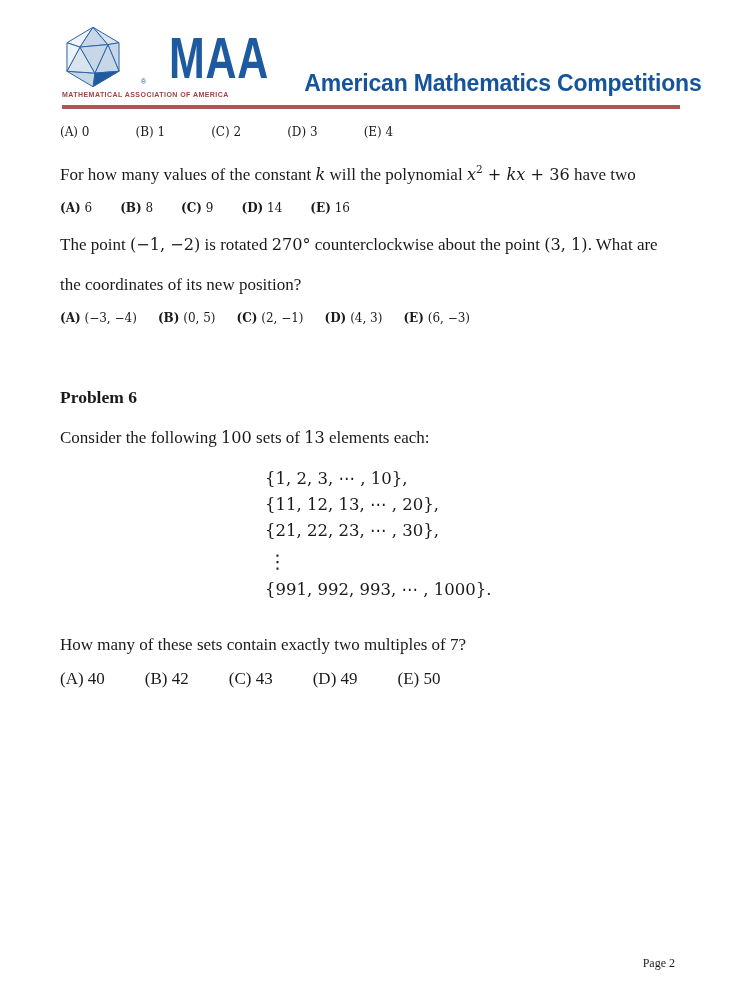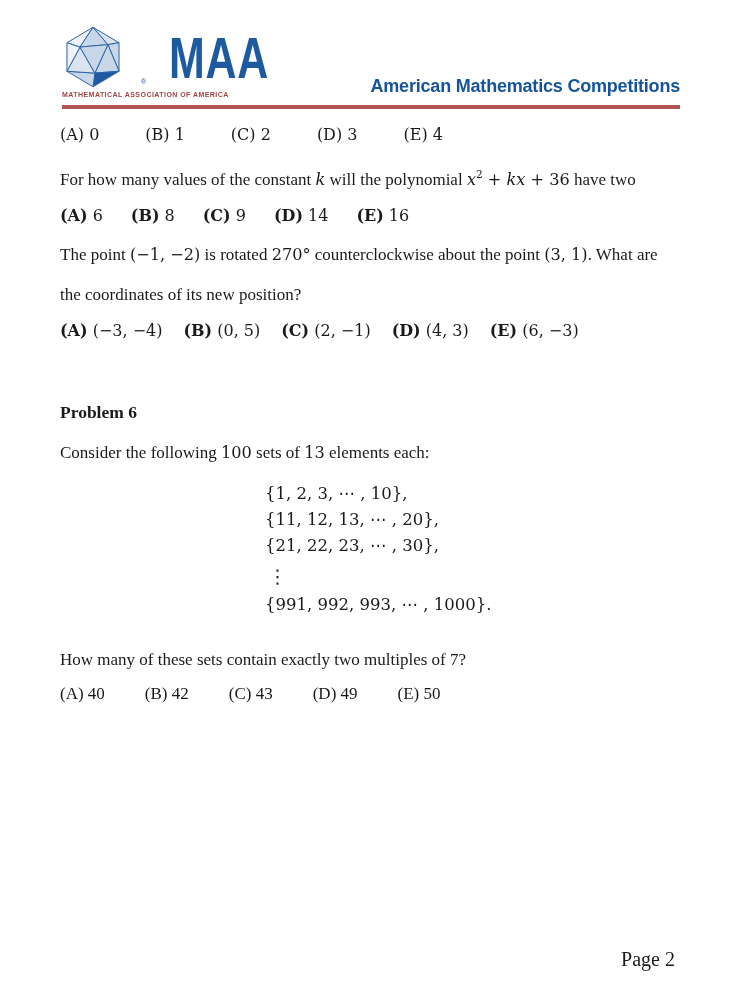--- a/index.html
+++ b/index.html
@@ -37,31 +37,31 @@
   }
   .tagline {
     font-family: "Liberation Sans", sans-serif;
     font-weight: bold; color: #a04343;
     font-size: 7px; letter-spacing: 0.45px;
     margin-top: 3px; white-space: nowrap;
   }
   .amc-title {
     font-family: "Liberation Sans", sans-serif;
     font-weight: bold; color: #15549b;
-    font-size: 18px; letter-spacing: -0.2px;
+    font-size: 23px; letter-spacing: -0.2px;
     margin-bottom: 1px; white-space: nowrap;
   }
   .rule { height: 4px; background: #b25454; margin-top: 7px; }
 
   
   .content { padding: 0 55px 0 60px; }
 
   .choices-row { display: flex; margin-top: 16px; }
   .choice { white-space: nowrap; }
-  .math-row { font-family: "DejaVu Serif", serif; font-size: 16px; }
+  .math-row { font-family: "DejaVu Serif", serif; font-size: 12px; }
   .bold-labels .choice-label { font-weight: bold; }
 
   .row-gap-lg .choice { margin-right: 46px; }
   .row-gap-sm .choice { margin-right: 28px; }
   .row-gap-xs .choice { margin-right: 21px; }
   .row-gap-md .choice { margin-right: 40px; }
 
   .problem-heading { font-weight: bold; font-size: 17.5px; margin-top: 62px; }
   .para { margin-top: 10px; line-height: 40px; width: 618px; }
   .para-line { display: block; }
@@ -76,21 +76,21 @@
     margin: 8px 0 0 205px;
     font-family: "DejaVu Serif", serif;
     font-size: 16.5px; line-height: 26px;
   }
   .vdots { display: block; font-size: 19px; line-height: 1; margin: 8px 0 6px 3px; }
   .question-line { margin-top: 32px; }
 
   
   .footer {
     position: absolute; right: 55px; bottom: 36px;
-    font-size: 20px;
+    font-size: 12px;
   }
 </style>
 </head>
 <body>
 
 <div class="page">
 
   <div class="header">
     <div class="logo-row">
       <div>

